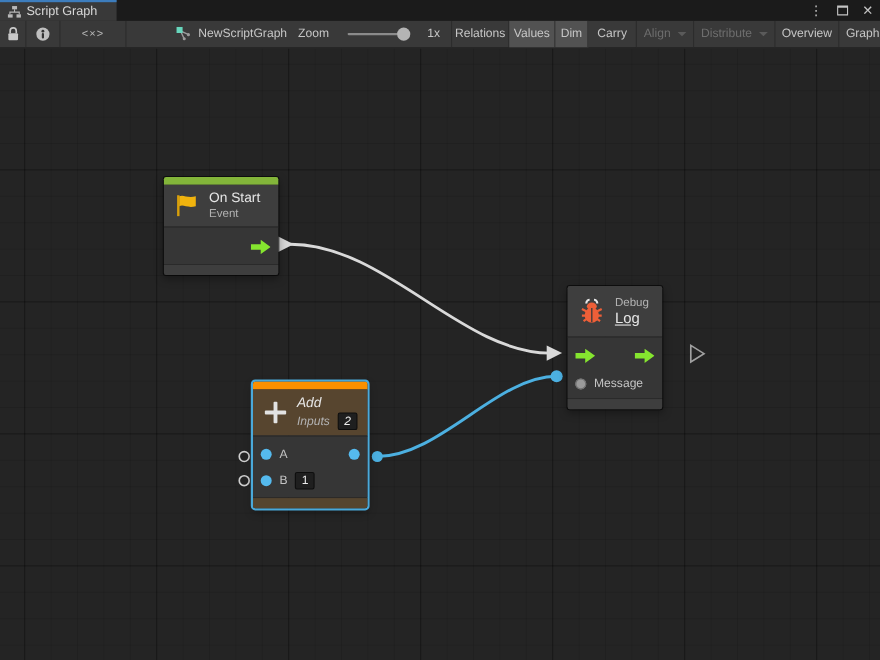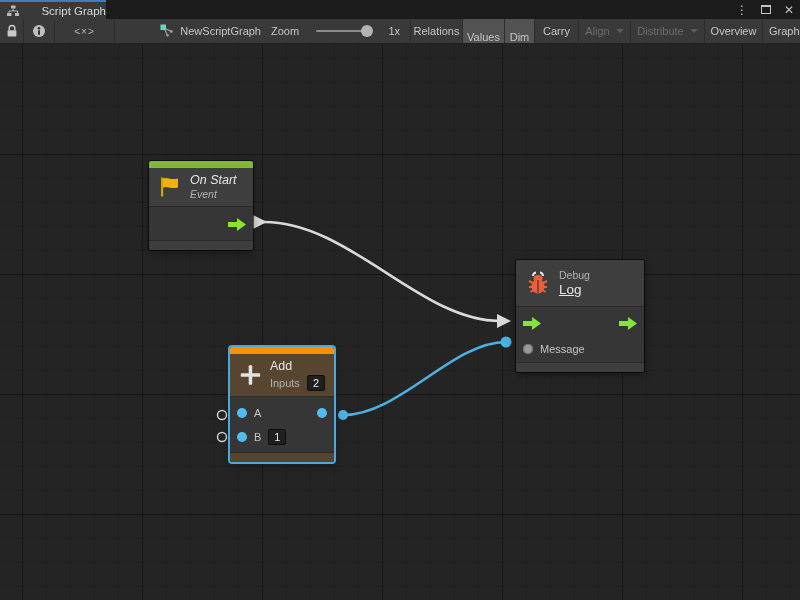--- a/index.html
+++ b/index.html
@@ -4,33 +4,33 @@
 <style>
   * { margin:0; padding:0; box-sizing:border-box; }
   html,body { width:800px; height:600px; overflow:hidden; background:#242424;
               font-family:"Liberation Sans","DejaVu Sans",sans-serif; }
   #stage { position:relative; width:800px; height:600px; }
 
   
   .tabbar { position:absolute; top:0; left:0; width:800px; height:19px; background:#1b1b1b; z-index:10; }
   .tab { position:absolute; left:0; top:0; width:106px; height:19px; background:#393939;
          border-top:2px solid #3d7dbd; display:flex; align-items:center; gap:5px;
-         padding-left:7px; color:#d8d8d8; font-size:11.5px;justify-content:space-between; }
+         padding-left:7px; color:#d8d8d8; font-size:11.5px; }
   .win-controls { position:absolute; right:6px; top:0; height:19px; display:flex; align-items:center; gap:13px; color:#c4c4c4; }
   .menu-dots { font-size:12px; line-height:1; cursor:default; }
   .max-box { width:10px; height:9px; border:1px solid #c4c4c4; border-top-width:2px; display:inline-block; }
   .close-x { font-size:12px; line-height:1; }
 
   
   .toolbar { position:absolute; top:19px; left:0; width:800px; height:25px; background:#393939;
              display:flex; align-items:stretch; font-size:11px; color:#c6c6c6; z-index:10;
              border-bottom:1px solid #1f1f1f; }
   .tseg { display:flex; align-items:center; justify-content:center; border-right:1px solid #2c2c2c; }
   .tbtn { display:flex; align-items:center; justify-content:center; border-right:1px solid #2c2c2c; cursor:default; }
-  .tbtn.active { background:#525252;align-items:flex-end; }
+  .tbtn.active { background:#525252; }
   .tbtn.disabled { color:#6e6e6e;text-align:right; }
   .dd-arrow { width:0; height:0; border-left:4px solid transparent; border-right:4px solid transparent;
               border-top:4px solid #787878; margin-left:6px; display:inline-block; }
   .tbtn.disabled .dd-arrow { border-top-color:#5a5a5a; }
   .code-glyph { font-size:10px; letter-spacing:1px; color:#b4b4b4; }
   .zoomseg { display:flex; align-items:center; gap:17px; padding:0 10px; }
   .slider-track { position:relative; width:84px; height:2px; background:#8b8b8b; border-radius:1px; }
   .slider-handle { position:absolute; right:-2px; top:-5px; width:12px; height:12px; border-radius:50%; background:#b4b4b4; }
 
   
@@ -159,21 +159,21 @@
 
     <path d="M 343 415 C 400 415, 452 342, 506 342" stroke="#4cb0e1" stroke-width="2.6" fill="none"></path>
     <circle cx="343" cy="415" r="5" fill="#4cb0e1"></circle>
     <circle cx="506" cy="342" r="5.5" fill="#4cb0e1"></circle>
 
     <polygon points="628,314 640,321.5 628,329" fill="none" stroke="#a0a0a0" stroke-width="1.5"></polygon>
     <circle cx="222" cy="415" r="4.5" fill="none" stroke="#cfcfcf" stroke-width="1.5"></circle>
     <circle cx="222" cy="437" r="4.5" fill="none" stroke="#cfcfcf" stroke-width="1.5"></circle>
   </svg>
 
-  <div class="node" style="left:149px; top:161px; width:104px;font-style:italic;">
+  <div class="node" style="left:149px; top:161px; width:104px;">
     <div class="colorbar" style="background:#83b53a;"></div>
     <div class="nhead" style="background:#3e3e3e; height:38px;">
       <svg width="24" height="24" viewBox="0 0 24 24">
         <rect x="3" y="2.5" width="2.2" height="19" fill="#d9a00b"></rect>
         <path d="M5 3.5 C9 1.5 12 5.5 20 3.5 L20 12.5 C12 14.5 9 10.5 5 12.5 Z" fill="#f0b30e"></path>
       </svg>
       <div class="titles">
         <div class="ntitle">On Start</div>
         <div class="nsub">Event</div>
       </div>
@@ -182,21 +182,21 @@
       <div class="prow" style="height:34px;">
         <span class="spacer"></span>
         <svg width="18" height="13" viewBox="0 0 18 13">
           <path d="M0 4 H9 V0 L18 6.5 L9 13 V9 H0 Z" fill="#85e52f"></path>
         </svg>
       </div>
     </div>
     <div class="nfoot" style="background:#3e3e3e;"></div>
   </div>
 
-  <div class="node" style="left:516px; top:260px; width:128px;">
+  <div class="node" style="left:516px; top:260px; width:86px;">
     <div class="nhead" style="background:#3e3e3e; height:46px; border-radius:2px 2px 0 0;">
       <svg width="26" height="26" viewBox="0 0 26 26">
         <path d="M8 6 C8 3.5 10 2.5 11 2.5 M18 6 C18 3.5 16 2.5 15 2.5" stroke="#e8e8e8" stroke-width="2" fill="none"></path>
         <path d="M4 11 L8 13 M4 17 L8 17 M5.5 22 L9 19.5 M22 11 L18 13 M22 17 L18 17 M20.5 22 L17 19.5" stroke="#ed5f38" stroke-width="2" fill="none"></path>
         <ellipse cx="13" cy="8.5" rx="4.5" ry="3.5" fill="#ed5f38"></ellipse>
         <ellipse cx="13" cy="16.5" rx="6.5" ry="7" fill="#ed5f38"></ellipse>
         <line x1="13" y1="10" x2="13" y2="23" stroke="#3a3a3a" stroke-width="1.2"></line>
       </svg>
       <div class="titles">
         <div class="nsur">Debug</div>
@@ -221,21 +221,21 @@
     <div class="nfoot" style="background:#3e3e3e;"></div>
   </div>
 
   <div class="node selected" style="left:230px; top:347px; width:104px;">
     <div class="colorbar" style="background:#fb9000;"></div>
     <div class="nhead" style="background:#57452f; height:42px;">
       <svg width="26" height="26" viewBox="0 0 26 26">
         <rect x="11" y="2" width="4" height="22" rx="1" fill="#e2e2e2"></rect>
         <rect x="2" y="11" width="22" height="4" rx="1" fill="#e2e2e2"></rect>
       </svg>
-      <div class="titles" style="gap:1px;">
+      <div class="titles" style="gap:1px;font-style:italic;">
         <div class="ntitle">Add</div>
         <div style="display:flex; align-items:center; gap:7px;">
           <span class="nsub" style="font-size:11px;">Inputs</span>
           <span class="valbox">2</span>
         </div>
       </div>
     </div>
     <div class="nbody" style="height:56px; padding-top:4px;">
       <div class="prow" style="height:24px;">
         <span class="dot blue"></span>

